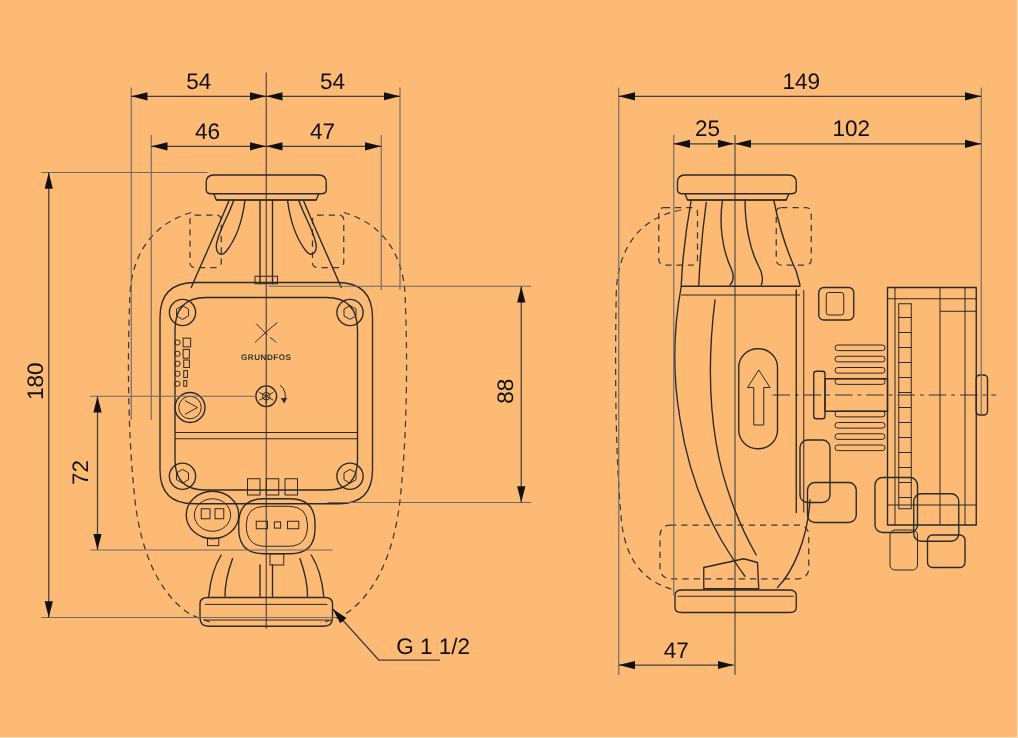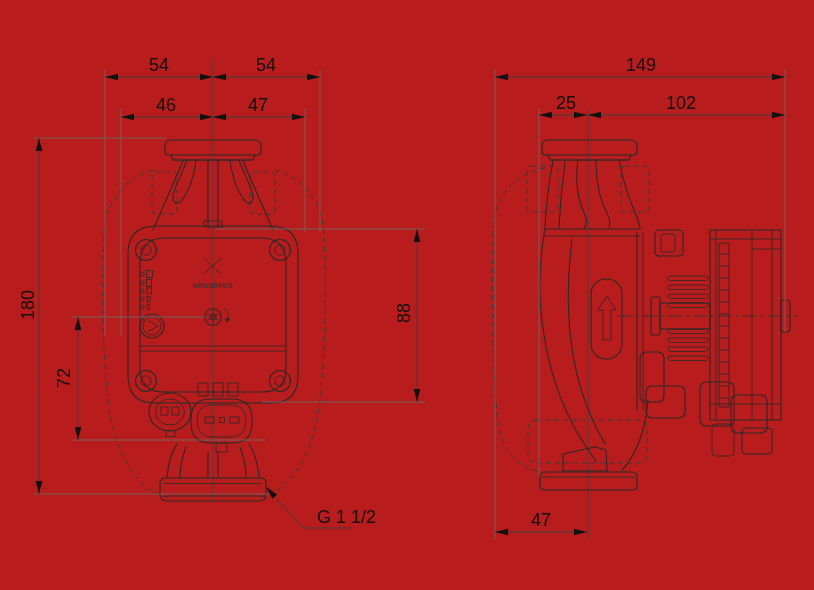--- a/index.html
+++ b/index.html
@@ -1,16 +1,16 @@
 <!DOCTYPE html>
 <html><head>
 <meta charset="utf-8">
 <style>
   html,body{margin:0;padding:0;background:#ffffff;}
-  .canvas{position:relative;width:814px;height:590px;background:#b91c1c;overflow:hidden;}
+  .canvas{position:relative;width:814px;height:590px;background:#fdba74;overflow:hidden;}
   svg{display:block;}
   svg text{font-family:"Liberation Sans","DejaVu Sans",sans-serif;fill:#111;}
   .dim-text{font-size:18px;}
   .logo-text{font-size:6.5px;font-weight:bold;letter-spacing:.4px;fill:#333;}
   .part{stroke:#2a2a2a;stroke-width:1.1;fill:none;stroke-linejoin:round;stroke-linecap:round;}
   .thin{stroke:#2a2a2a;stroke-width:.8;fill:none;}
   .dash{stroke:#3a3a3a;stroke-width:1;fill:none;stroke-dasharray:5,4;}
   .dimline{stroke:#3f3f3f;stroke-width:1;fill:none;}
   .extline{stroke:#6a6a6a;stroke-width:.9;fill:none;}
   .centerline{stroke:#444;stroke-width:.9;fill:none;}

